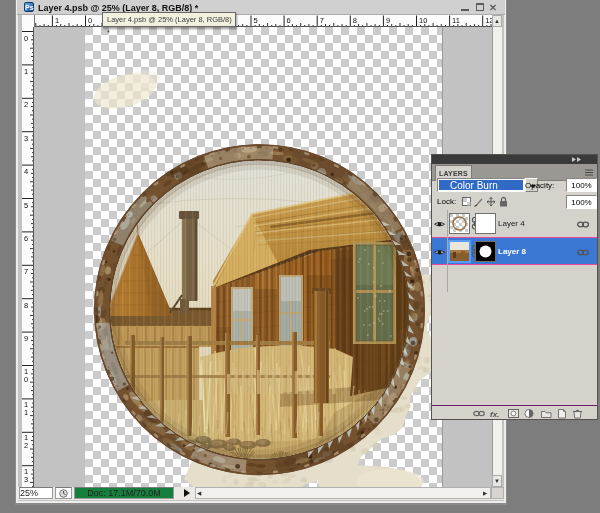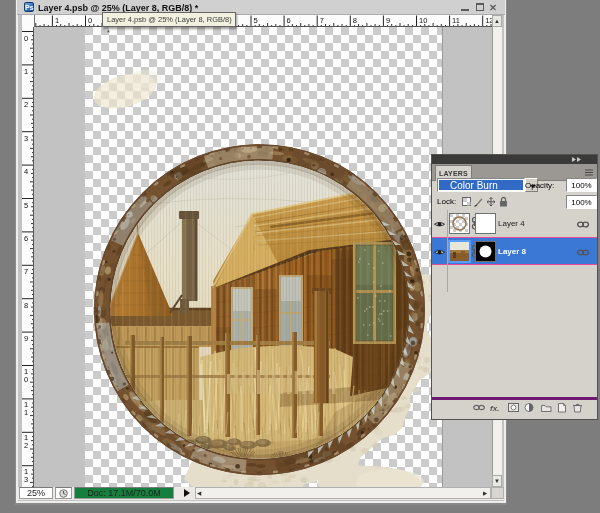--- a/index.html
+++ b/index.html
@@ -45,22 +45,22 @@
 .p-lock { left:0; top:39px; width:100%; height:16px; }
 .lrow { left:0; width:165px; height:27.5px; border-bottom:1px solid #ec4899; }
 .selrow { background:#3b77d5;padding-left:22px; }
 .eyesvg { position:absolute; left:2px; top:10px; }
 .thumb { position:absolute; top:4px; outline:1px solid #707070; }
 .sel { outline:2px solid #5a9bf5; }
 .chainsvg { position:absolute; left:39px; top:7px; }
 .lname { left:66px; top:9px; font-size:8px; color:#1a1a1a; }
 .selname { color:#fff; font-weight:bold; }
 .linksvg { position:absolute; right:8px; top:11px; }
-.p-bottom { left:0; bottom:0; width:165px; height:22px; background:#d5d2cc;
-  border-top:3px solid #701a75; }
+.p-bottom { left:0; bottom:0; width:165px; height:14px; background:#d5d2cc;
+  border-top:1px solid #701a75; }
 #tooltip { left:102px; top:12px; width:134px; height:15px; background:#f2f1e0;
   border:1px solid #666; font-size:7.5px; color:#3a3a3a; line-height:13px; padding-left:4px; z-index:50;
   box-shadow:1px 2px 2px rgba(40,40,40,0.45); }
 svg { position:absolute; }
 </style></head><body>
 <div id="win"></div>
 <div id="titlebar">
   <div id="titleicon">Ps</div>
   <div id="titletext">Layer 4.psb @ 25% (Layer 8, RGB/8) *</div>
   <div class="wbtn" id="btnmin"></div>
@@ -1313,21 +1313,21 @@
     <line x1="9" y1="447.1" x2="12" y2="447.1" stroke="#333" stroke-width="1"></line>
     <line x1="10" y1="451.2" x2="12" y2="451.2" stroke="#333" stroke-width="1"></line>
     <line x1="8" y1="455.4" x2="12" y2="455.4" stroke="#333" stroke-width="1"></line>
     <line x1="10" y1="459.6" x2="12" y2="459.6" stroke="#333" stroke-width="1"></line>
     <line x1="11.5" y1="0" x2="11.5" y2="460" stroke="#555" stroke-width="1"></line>
   </svg>
 <div id="vsb"></div>
 <div class="sbarrow" style="left:492px;top:15px">▲</div>
 <div class="sbarrow" style="left:492px;top:475px">▼</div>
 <div id="statusrow">
-  <div class="sbox" style="left:1px;width:34px;"><span style="position:static;padding-left:7px">25%</span></div>
+  <div class="sbox" style="left:1px;width:34px;"><span style="position:static;">25%</span></div>
   <div class="sbox" style="left:37px;width:17px;text-align:center"><svg width="9" height="9" style="position:static;margin-top:1px">
         <circle cx="4.5" cy="4.5" r="3.8" fill="#d8d8d8" stroke="#777"></circle>
         <path d="M4.5,4.5 L4.5,2 M4.5,4.5 L6.5,5.5" stroke="#555" stroke-width="1"></path>
       </svg></div>
   <div class="sbox" style="left:56px;width:100px;text-align:center;background:#15803d">Doc: 17.1M/70.0M</div>
   <div style="left:166px;top:2px;width:0;height:0;border-left:6px solid #111;border-top:4.5px solid transparent;border-bottom:4.5px solid transparent"></div>
   <div style="left:177px;top:0;width:296px;height:12px;background:#f2f0ed;border:1px solid #b0b0b0"></div>
   <div style="left:179px;top:3px;font-size:5.5px;color:#333">◀</div>
   <div style="left:465px;top:3px;font-size:5.5px;color:#333">▶</div>
   <div style="left:473px;top:0;width:13px;height:12px;background:#d8d5d0;border:1px solid #b0b0b0"></div>

